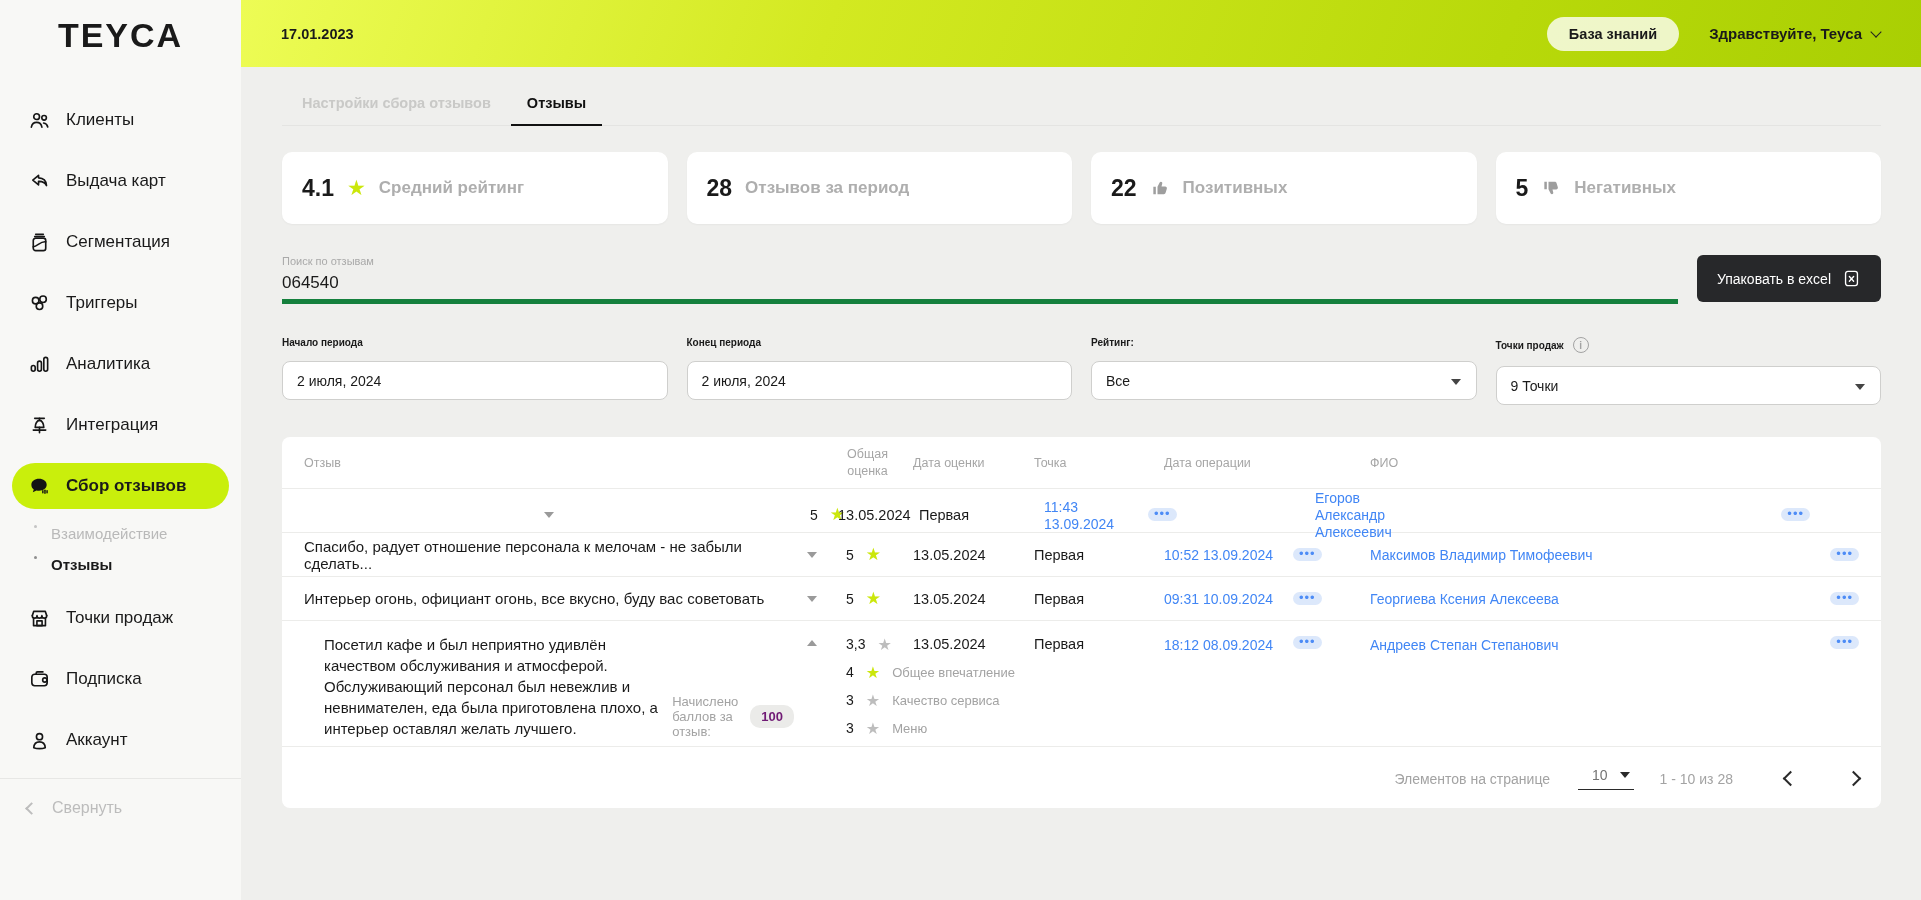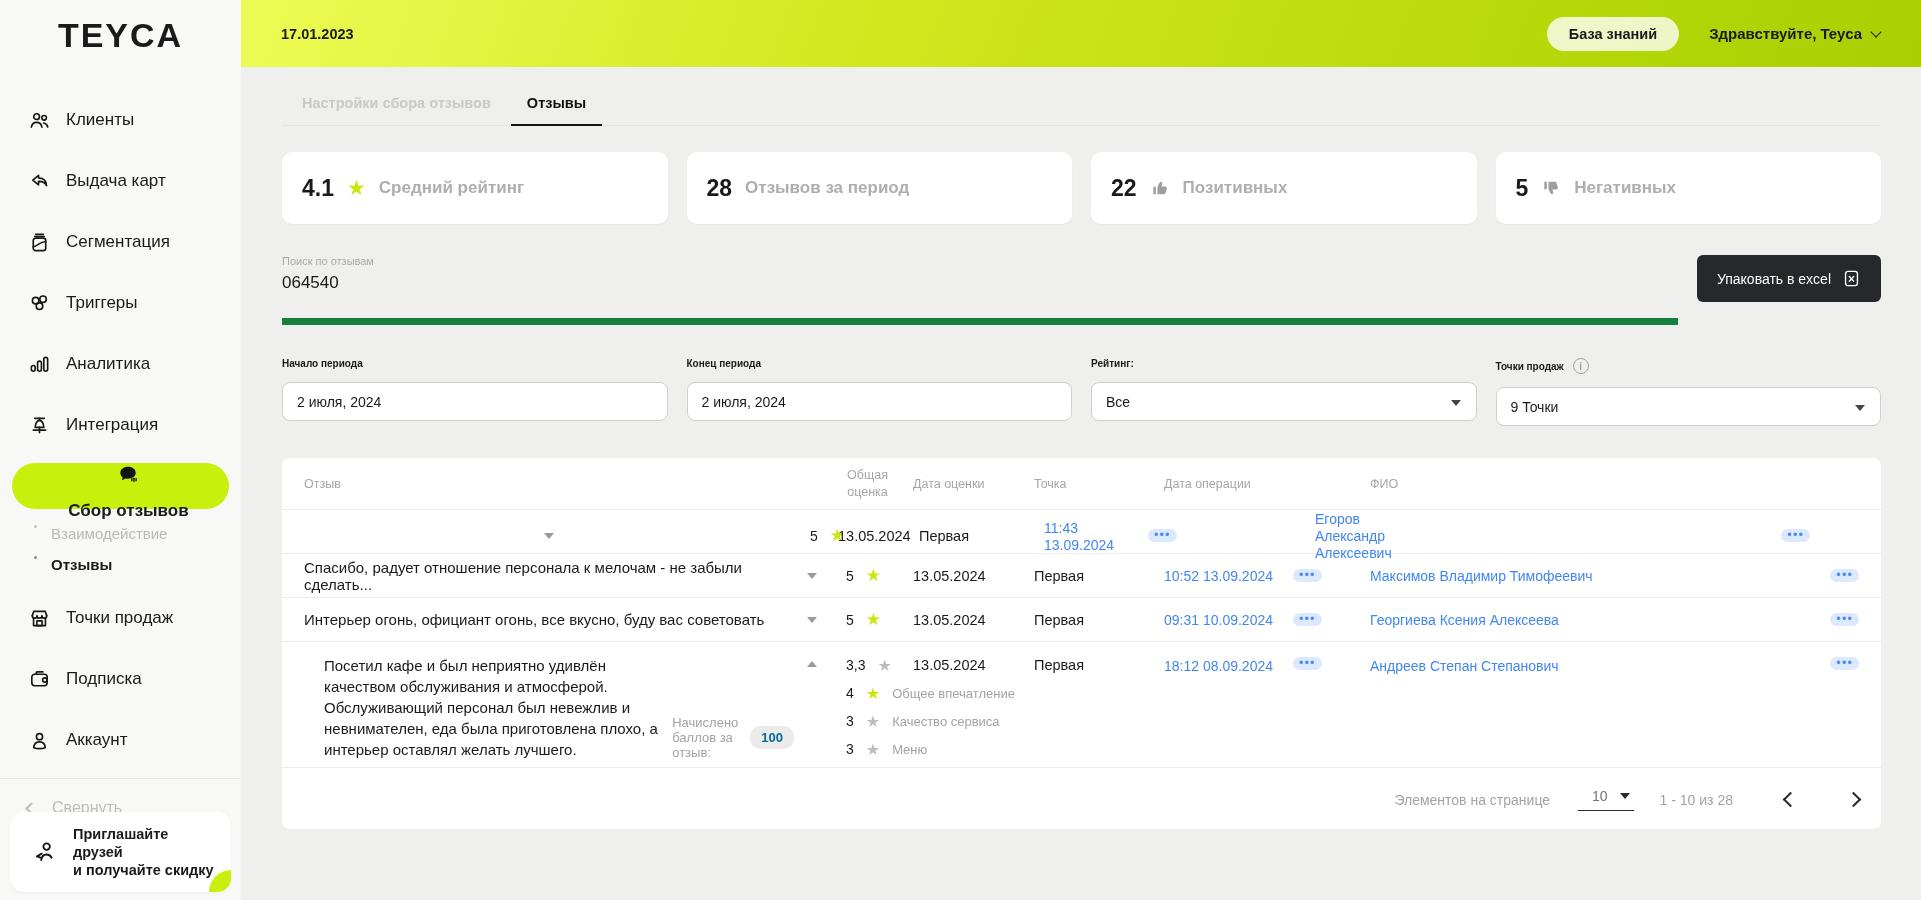--- a/index.html
+++ b/index.html
@@ -4,21 +4,21 @@
 <style>
   * { box-sizing: border-box; margin: 0; padding: 0; }
   html,body { width:1921px; height:900px; overflow:hidden; font-family:"Liberation Sans","DejaVu Sans",sans-serif; background:#efefed; color:#1a1a1a; }
 
   
   .sidebar { position:absolute; left:0; top:0; width:241px; height:900px; background:#f8f8f6; z-index:5; }
   .logo { font-size:34px; font-weight:700; letter-spacing:2px; text-align:center; padding-top:16px; }
   .nav { margin-top:42px; }
   .nav-item { display:flex; align-items:center; gap:15px; height:46px; margin:15px 12px; padding:0 0 0 16px; border-radius:24px; font-size:17px; font-weight:500; cursor:pointer; }
   .nav-item svg { width:23px; height:23px; flex:0 0 23px; }
-  .nav-item.active { background:#c9ef0c; font-weight:700;flex-direction:column; }
+  .nav-item.active { background:#c9ef0c; font-weight:700; }
   .subnav { margin:-6px 0 10px 0; }
   .subnav-item { display:flex; align-items:flex-start; gap:14px; padding:7px 0 7px 34px; font-size:15px; cursor:pointer; }
   .subnav-item .bullet { width:3px; height:3px; border-radius:50%; background:#8e8e8e; }
   .subnav-item.muted { color:#b9b9b9; }
   .subnav-item.muted .bullet { background:#c4c4c4; }
   .subnav-item.current { font-weight:600; }
   .side-divider { border-top:1px solid #e7e7e5; margin:14px 0 0 0; }
   .collapse-row { display:flex; align-items:center; gap:16px; color:#bcbcbc; font-size:16px; padding:20px 0 0 27px; cursor:pointer; }
   .chev-left { width:9px; height:9px; border-left:2px solid #bdbdbd; border-bottom:2px solid #bdbdbd; transform:rotate(45deg); }
   .invite-card { position:absolute; left:10px; right:10px; bottom:8px; background:#ffffff; border-radius:14px; padding:13px 14px 13px 22px; display:flex; align-items:center; gap:15px; overflow:hidden; box-shadow:0 1px 3px rgba(0,0,0,.05); cursor:pointer; }
@@ -46,21 +46,21 @@
   .stat-value { font-size:23px; font-weight:700; }
   .stat-label { font-size:17px; font-weight:600; color:#aeaeae; }
   .star { font-style:normal; }
   .star::before { content:"\2605"; }
   .star.lime { color:#cbe70b; }
   .star.gray { color:#bdbdbd; }
   .stat-card .star { font-size:21px; }
   .thumb { width:20px; height:20px; }
 
   .search-row { display:flex; margin-top:31px; gap:19px; }
-  .search-field { flex:1; border-bottom:7px solid #15803d; padding-bottom:25px; }
+  .search-field { flex:1; border-bottom:5px solid #15803d; padding-bottom:6px; }
   .search-label { font-size:11px; color:#a9a9a9; }
   .search-input { border:none; outline:none; background:transparent; font-size:17px; margin-top:6px; width:100%; font-family:inherit; color:#1a1a1a; }
   .export-btn { width:184px; height:47px; background:#27282a; color:#fff; border:none; border-radius:6px; font-size:14px; font-family:inherit; display:flex; align-items:center; justify-content:center; gap:11px; cursor:pointer; }
   .export-btn svg { width:19px; height:19px; }
 
   .filters { display:flex; gap:19px; margin-top:33px; }
   .filter { flex:1; }
   .filter-label { font-size:10px; font-weight:600; margin-bottom:13px; display:flex; align-items:center; gap:9px; }
   .info-icon { width:16px; height:16px; border:1.4px solid #a3a3a3; border-radius:50%; color:#a3a3a3; font-size:10px; display:inline-flex; align-items:center; justify-content:center; font-weight:600; }
   .info-icon::before { content:"i"; }
@@ -83,21 +83,21 @@
   .blue-link { color:#4186f5; font-size:14px; text-decoration:none; cursor:pointer; }
   .dotpill { display:inline-block; background:#dce8fb; color:#4d8cf6; border-radius:8px; padding:3px 6px 5px; line-height:5px; font-size:13px; letter-spacing:1px; cursor:pointer; }
   .dotpill::before { content:"\2022\2022\2022"; }
   .c-dots,.c-dotsr { display:flex; justify-content:flex-start; }
   .c-dotsr { justify-content:flex-end; }
 
   .trow.expanded { height:126px; align-items:start; padding-top:13px; padding-bottom:12px; }
   .exp-review { display:flex; flex-direction:row; height:100%;margin-left:20px; }
   .exp-review .rtext { font-size:15px; line-height:21px; }
   .points-line { margin-top:auto; display:flex; align-items:center; gap:12px; font-size:13px; color:#a3a3a3; }
-  .points-badge { background:#ebebe9; color:#0369a1; border-radius:10px; padding:4px 11px; font-size:13px; font-weight:600; }
+  .points-badge { background:#ebebe9; color:#701a75; border-radius:10px; padding:4px 11px; font-size:13px; font-weight:600; }
   .subratings { display:flex; flex-direction:column; gap:8px; padding-left:16px; }
   .sub-line { display:flex; align-items:center; gap:12px; font-size:14px; white-space:nowrap; overflow:visible; height:20px; }
   .sub-line .star { font-size:16px; }
   .sub-label { color:#a3a3a3; font-size:13px; }
   .top-align { padding-top:2px; }
 
   .pagination { position:absolute; right:22px; bottom:0; height:59px; display:flex; align-items:center; font-size:14px; color:#a3a3a3; }
   .pp-select { display:flex; align-items:center; gap:12px; margin-left:28px; padding:0 4px 6px 14px; border-bottom:1.5px solid #2a2a2a; color:#737373; cursor:pointer; }
   .pp-select::after { content:""; border-left:5px solid transparent; border-right:5px solid transparent; border-top:6px solid #2a2a2a; }
   .pg-range { margin-left:26px; }
@@ -212,32 +212,20 @@
       <span>Аккаунт</span>
     </div>
   </div>
 
   <div class="side-divider"></div>
   <div class="collapse-row">
     <span class="chev-left"></span>
     <span>Свернуть</span>
   </div>
 
-  <div class="invite-card">
-    <svg class="oicon" viewBox="0 0 24 24">
-        <circle cx="13.5" cy="7" r="3"></circle>
-        <path d="M8.5 19.5c.4-3.2 2.3-5.2 5-5.2 2.1 0 3.7 1.1 4.6 3"></path>
-        <path d="M9 13.5 4.5 16l3.2 1.2"></path>
-      </svg>
-    <div class="invite-text">
-      <div>Приглашайте друзей</div>
-      <div>и получайте скидку</div>
-    </div>
-    <span class="invite-leaf"></span>
-  </div>
 </div>
 
 <div class="topbar">
   <span class="topbar-date">17.01.2023</span>
   <div class="topbar-right">
     <span class="kb-pill">База знаний</span>
     <span class="greeting">
       <span>Здравствуйте, Teyca</span>
       <span class="chev-down"></span>
     </span>

